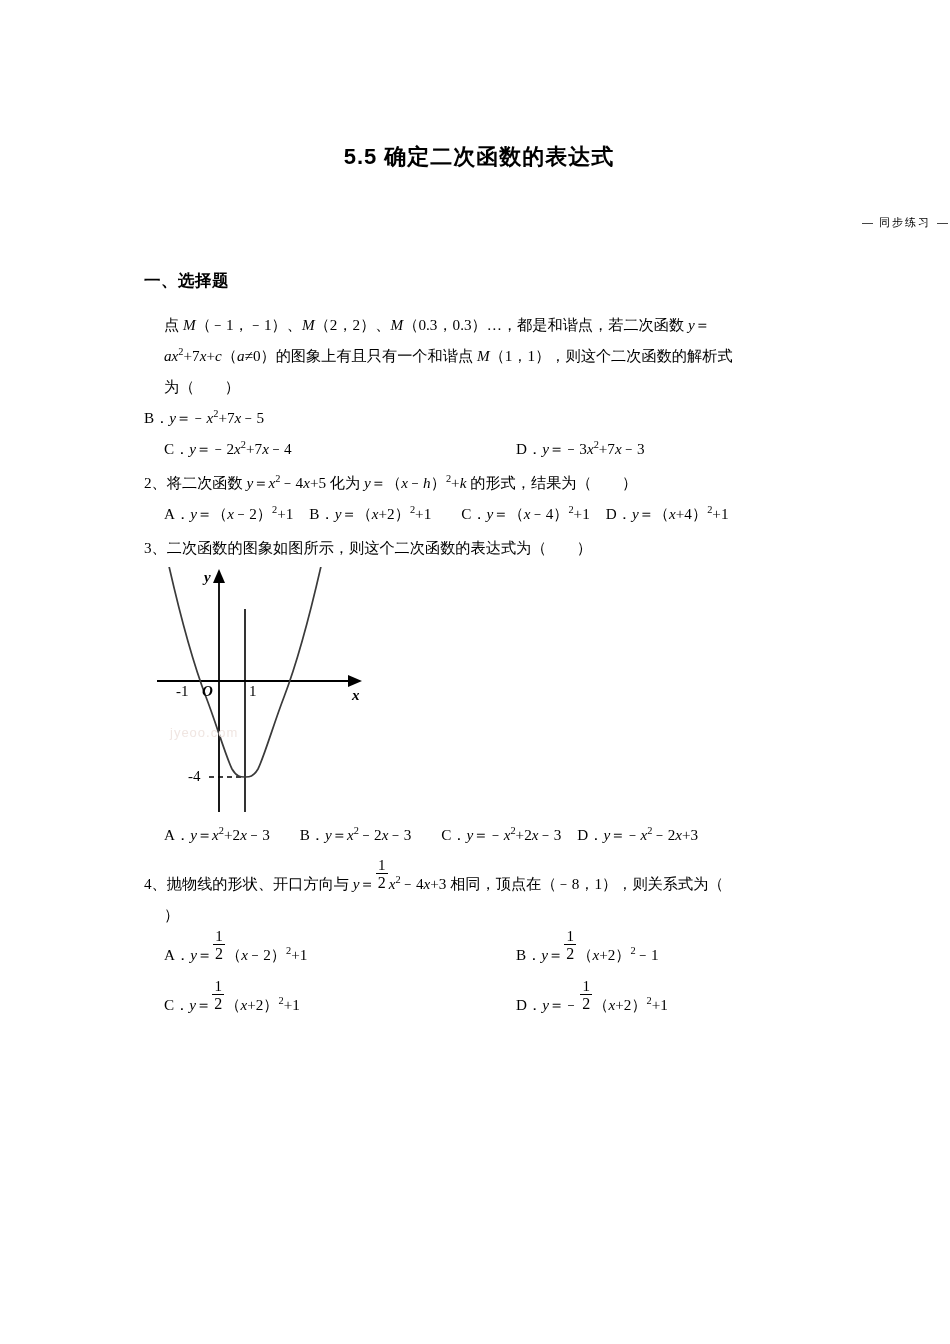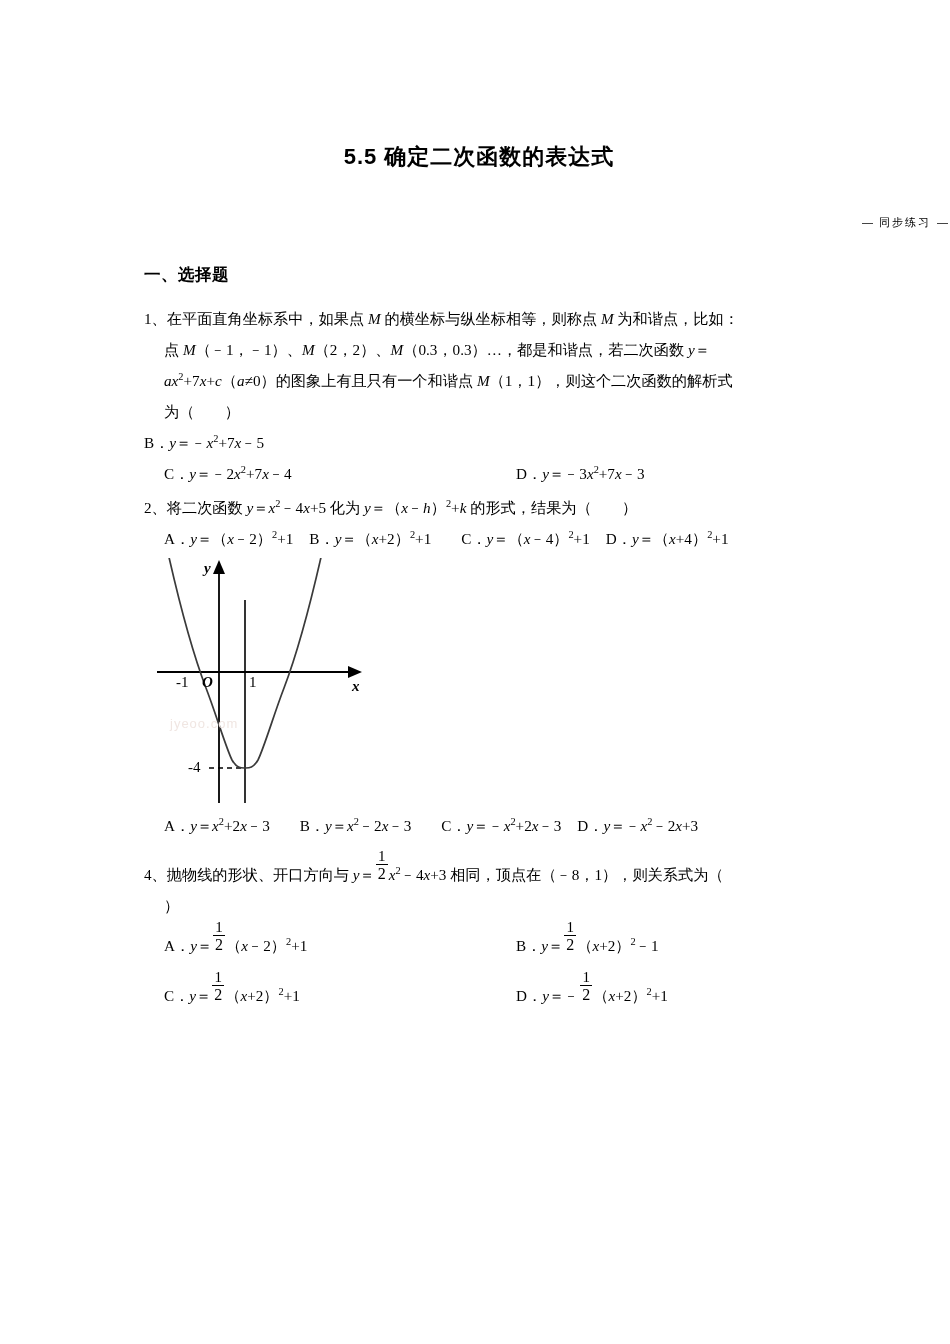--- a/index.html
+++ b/index.html
@@ -48,21 +48,21 @@
   
   .content {
     padding-top: 34px;
     padding-left: 140px;
     padding-right: 118px;
   }
   .section-head {
     font-family: "Liberation Sans", "DejaVu Sans", sans-serif;
     font-weight: bold;
     font-size: 16.5px;
-    margin: 0 0 17px 0;
+    margin: 6px 0 17px 0;
     letter-spacing: 0.5px;
   }
 
   .q {
     margin: 0 0 3px 0;
   }
   .line {
     font-size: 15.2px;
     line-height: 31px;
     white-space: nowrap;
@@ -162,21 +162,20 @@
 
   <div class="doc-subtitle">
     <span class="dash">—</span><span>同步练习</span><span class="dash">—</span>
   </div>
 
   <div class="content">
 
     <div class="section-head">一、选择题</div>
 
     <div class="q">
-      <div class="line"><span>1、</span><span>在平面直角坐标系中，如果点 </span><span class="mi">M</span><span> 的横坐标与纵坐标相等，则称点 </span><span class="mi">M</span><span> 为和谐点，比如：</span></div>
 
       <div class="line indent"><span>点 </span><span class="mi">M</span><span>（﹣1，﹣1）、</span><span class="mi">M</span><span>（2，2）、</span><span class="mi">M</span><span>（0.3，0.3）…，都是和谐点，若二次函数 </span><span class="mi">y</span><span>＝</span></div>
 
       <div class="line indent"><span class="mi">ax</span><span class="sup">2</span><span>+7</span><span class="mi">x</span><span>+</span><span class="mi">c</span><span>（</span><span class="mi">a</span><span>≠0）的图象上有且只有一个和谐点 </span><span class="mi">M</span><span>（1，1），则这个二次函数的解析式</span></div>
 
       <div class="line indent">为（　　）</div>
 
       <div class="opts2">
         <div class="col-b"><span>B．</span><span class="mi">y</span><span>＝﹣</span><span class="mi">x</span><span class="sup">2</span><span>+7</span><span class="mi">x</span><span>﹣5</span></div>
       </div>
@@ -187,20 +186,21 @@
       </div>
     </div>
 
     <div class="q">
       <div class="line"><span>2、</span><span>将二次函数 </span><span class="mi">y</span><span>＝</span><span class="mi">x</span><span class="sup">2</span><span>﹣4</span><span class="mi">x</span><span>+5 化为 </span><span class="mi">y</span><span>＝（</span><span class="mi">x</span><span>﹣</span><span class="mi">h</span><span>）</span><span class="sup">2</span><span>+</span><span class="mi">k</span><span> 的形式，结果为（　　）</span></div>
 
       <div class="opts4"><span class="o"><span>A．</span><span class="mi">y</span><span>＝（</span><span class="mi">x</span><span>﹣2）</span><span class="sup">2</span><span>+1</span></span><span class="gap-s"></span><span class="o"><span>B．</span><span class="mi">y</span><span>＝（</span><span class="mi">x</span><span>+2）</span><span class="sup">2</span><span>+1</span></span><span class="gap-m"></span><span class="o"><span>C．</span><span class="mi">y</span><span>＝（</span><span class="mi">x</span><span>﹣4）</span><span class="sup">2</span><span>+1</span></span><span class="gap-s"></span><span class="o"><span>D．</span><span class="mi">y</span><span>＝（</span><span class="mi">x</span><span>+4）</span><span class="sup">2</span><span>+1</span></span></div>
     </div>
 
     <div class="q">
+      <div class="line"><span>3、</span><span>二次函数的图象如图所示，则这个二次函数的表达式为（　　）</span></div>
 
       <div class="figure-wrap">
         <div class="figure">
           <div class="watermark">jyeoo.com</div>
           <svg width="240" height="250" viewBox="0 0 240 250">
 
             <line x1="5" y1="114" x2="196" y2="114" stroke="#000" stroke-width="1.8"></line>
             <polygon points="196,108 210,114 196,120" fill="#000"></polygon>
 
             <line x1="67" y1="245" x2="67" y2="16" stroke="#000" stroke-width="1.8"></line>

